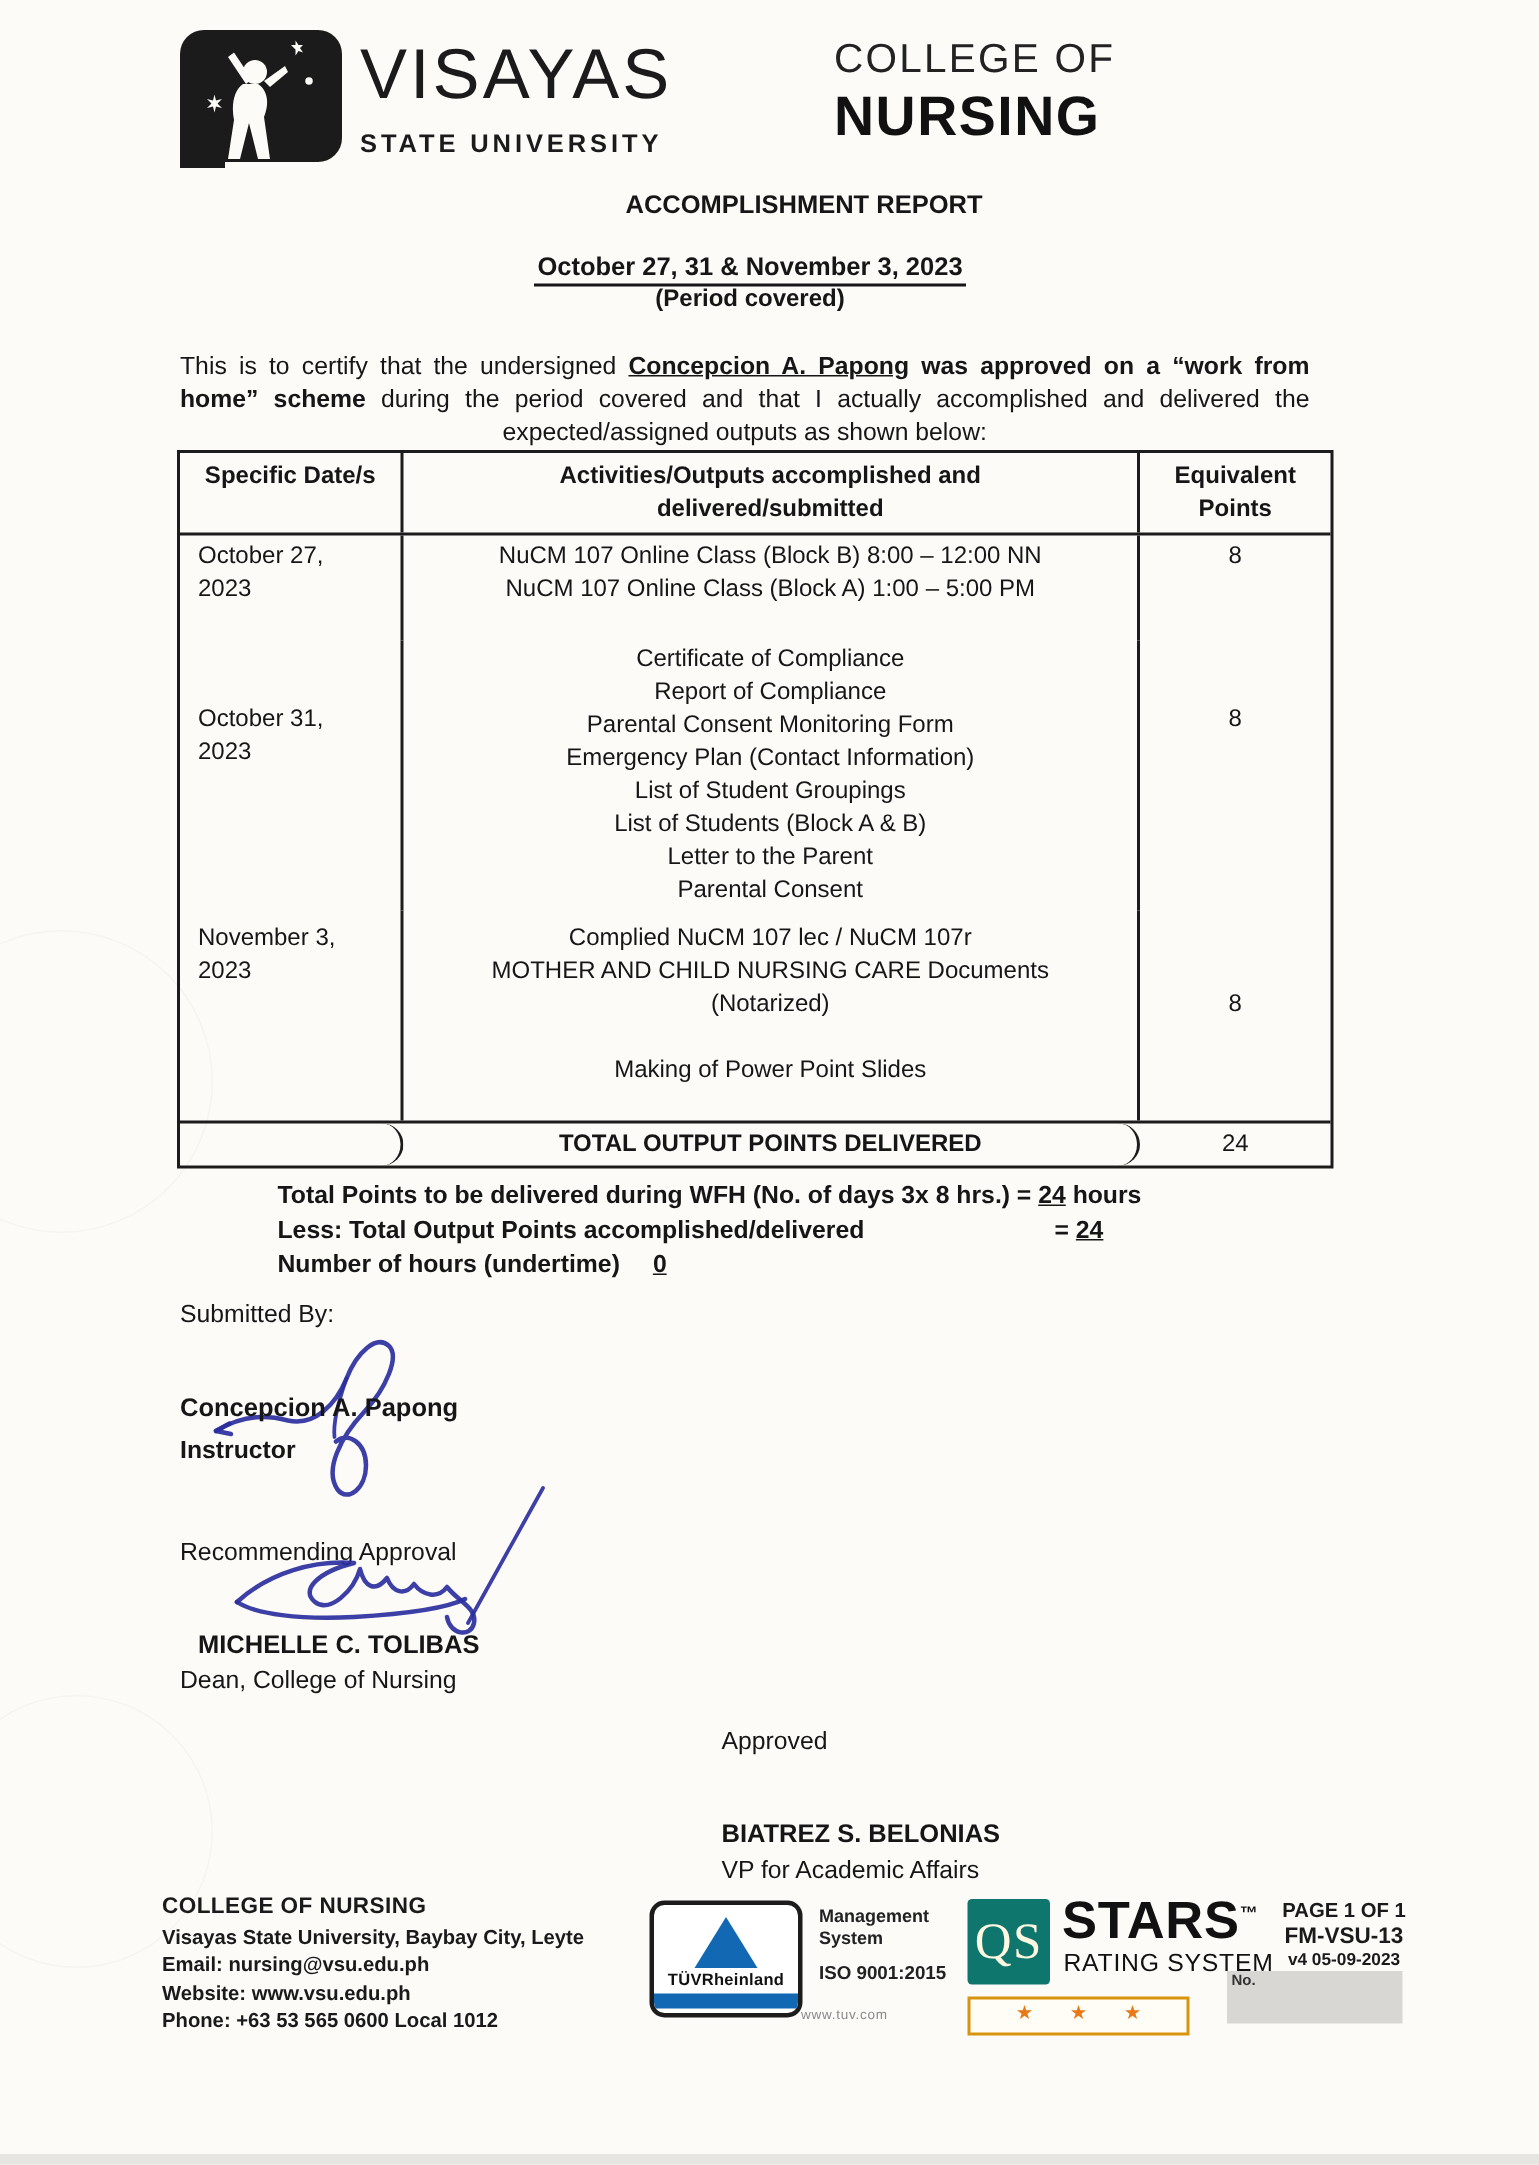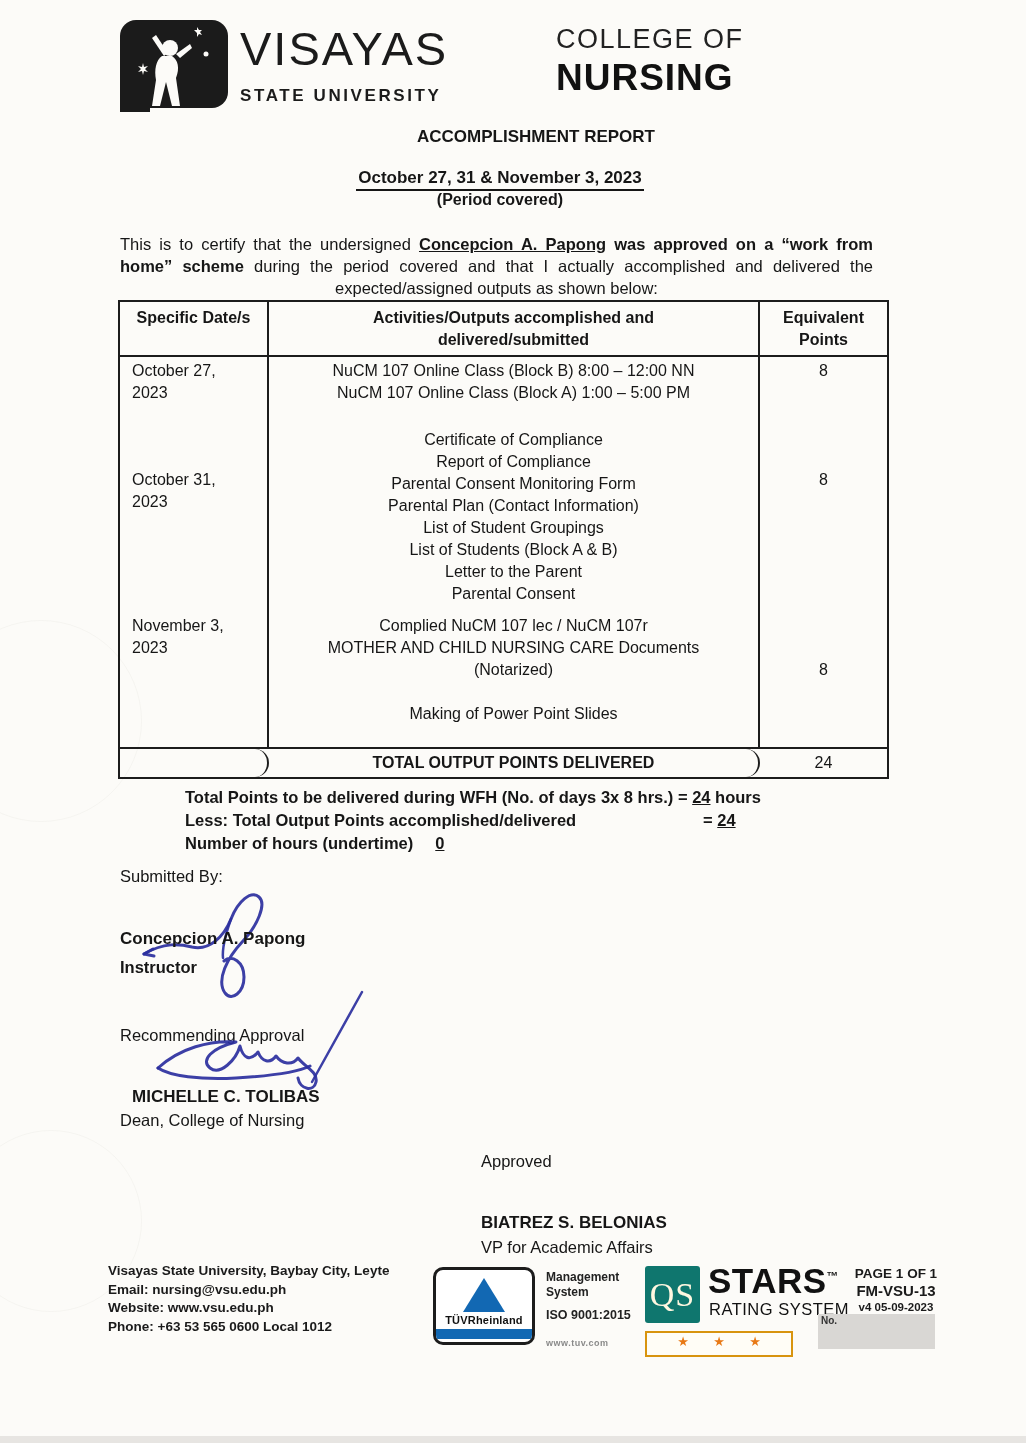--- a/index.html
+++ b/index.html
@@ -67,21 +67,21 @@
 
   
   .f-left{left:108px;top:1262px;width:330px;font-size:13.5px;font-weight:bold;line-height:18.5px;color:#1a1a1a;}
   .f-left .cname{font-size:15px;font-weight:800;letter-spacing:.3px;margin-bottom:2px;}
   .tuv-box{left:433px;top:1267px;width:102px;height:78px;border:3px solid #1c1c1c;border-radius:10px;background:#fff;box-sizing:border-box;overflow:hidden;}
   .tuv-tri{width:0;height:0;margin:8px auto 0 auto;border-left:21px solid transparent;border-right:21px solid transparent;border-bottom:34px solid #1268b3;position:relative;}
   .tuv-brand{text-align:center;font-size:11px;font-weight:bold;color:#111;margin-top:2px;letter-spacing:.2px;}
   .tuv-bar{height:10px;background:#1268b3;margin-top:3px;}
   .tuv-text{left:546px;top:1270px;font-size:12px;font-weight:bold;line-height:15px;color:#222;}
   .tuv-iso{margin-top:8px;font-size:12.5px;}
-  .tuv-url{left:546px;top:1338px;font-size:9px;color:#8a8a8a;font-weight:bold;letter-spacing:.5px;}
+  .tuv-url{left:534px;top:1338px;font-size:9px;color:#8a8a8a;font-weight:normal;letter-spacing:.5px;}
   .qs-square{left:645px;top:1266px;width:55px;height:57px;background:#0f766e;border-radius:3px;display:flex;align-items:center;justify-content:center;}
   .qs-letters{font-family:"Liberation Serif",serif;font-size:34px;color:#fff7e0;font-weight:500;letter-spacing:1px;}
   .qs-stars{left:708px;top:1261px;font-size:35px;font-weight:800;letter-spacing:.5px;color:#111;}
   .qs-tm{font-size:12px;vertical-align:super;font-weight:bold;}
   .qs-rating{left:709px;top:1300px;font-size:16.5px;font-weight:500;letter-spacing:.5px;color:#111;}
   .qs-star-box{left:645px;top:1331px;width:148px;height:26px;border:2px solid #d8940f;background:#fffdf6;box-sizing:border-box;
                display:flex;align-items:flex-start;justify-content:space-around;padding:2px 18px 0 18px;}
   .qs-star{color:#e87916;font-size:13px;line-height:13px;}
   .f-right{left:836px;top:1266px;width:120px;text-align:center;font-weight:bold;color:#1a1a1a;}
   .f-right .pg{font-size:13.5px;}
@@ -156,21 +156,21 @@
 
     <div class="trow g2">
       <div class="td date-cell">
         <div>October 31,</div>
         <div>2023</div>
       </div>
       <div class="td act-cell">
         <div class="act-line">Certificate of Compliance</div>
         <div class="act-line">Report of Compliance</div>
         <div class="act-line">Parental Consent Monitoring Form</div>
-        <div class="act-line">Parental Plan (Contact Information)</div>
+        <div class="act-line">Emergency Plan (Contact Information)</div>
         <div class="act-line">List of Student Groupings</div>
         <div class="act-line">List of Students (Block A &amp; B)</div>
         <div class="act-line">Letter to the Parent</div>
         <div class="act-line">Parental Consent</div>
       </div>
       <div class="td pts-cell">8</div>
     </div>
 
     <div class="trow g3">
       <div class="td date-cell">
@@ -216,20 +216,21 @@
     <path class="ink" stroke-width="3" d="M18 78 C30 86 60 90 96 88 C130 86 158 82 170 76"></path>
   </svg>
   <div class="abs sig-name" style="left:132px;top:1087px;">MICHELLE C. TOLIBAS</div>
   <div class="abs sig-title" style="left:120px;top:1111px;">Dean, College of Nursing</div>
 
   <div class="abs label-text" style="left:481px;top:1152px;">Approved</div>
   <div class="abs sig-name" style="left:481px;top:1213px;">BIATREZ S. BELONIAS</div>
   <div class="abs sig-title" style="left:481px;top:1238px;">VP for Academic Affairs</div>
 
   <div class="abs f-left">
+    <div class="cname">COLLEGE OF NURSING</div>
     <div>Visayas State University, Baybay City, Leyte</div>
     <div>Email: nursing@vsu.edu.ph</div>
     <div>Website: www.vsu.edu.ph</div>
     <div>Phone: +63 53 565 0600 Local 1012</div>
   </div>
 
   <div class="abs tuv-box">
     <div class="tuv-tri"></div>
     <div class="tuv-brand">TÜVRheinland</div>
     <div class="tuv-bar"></div>

